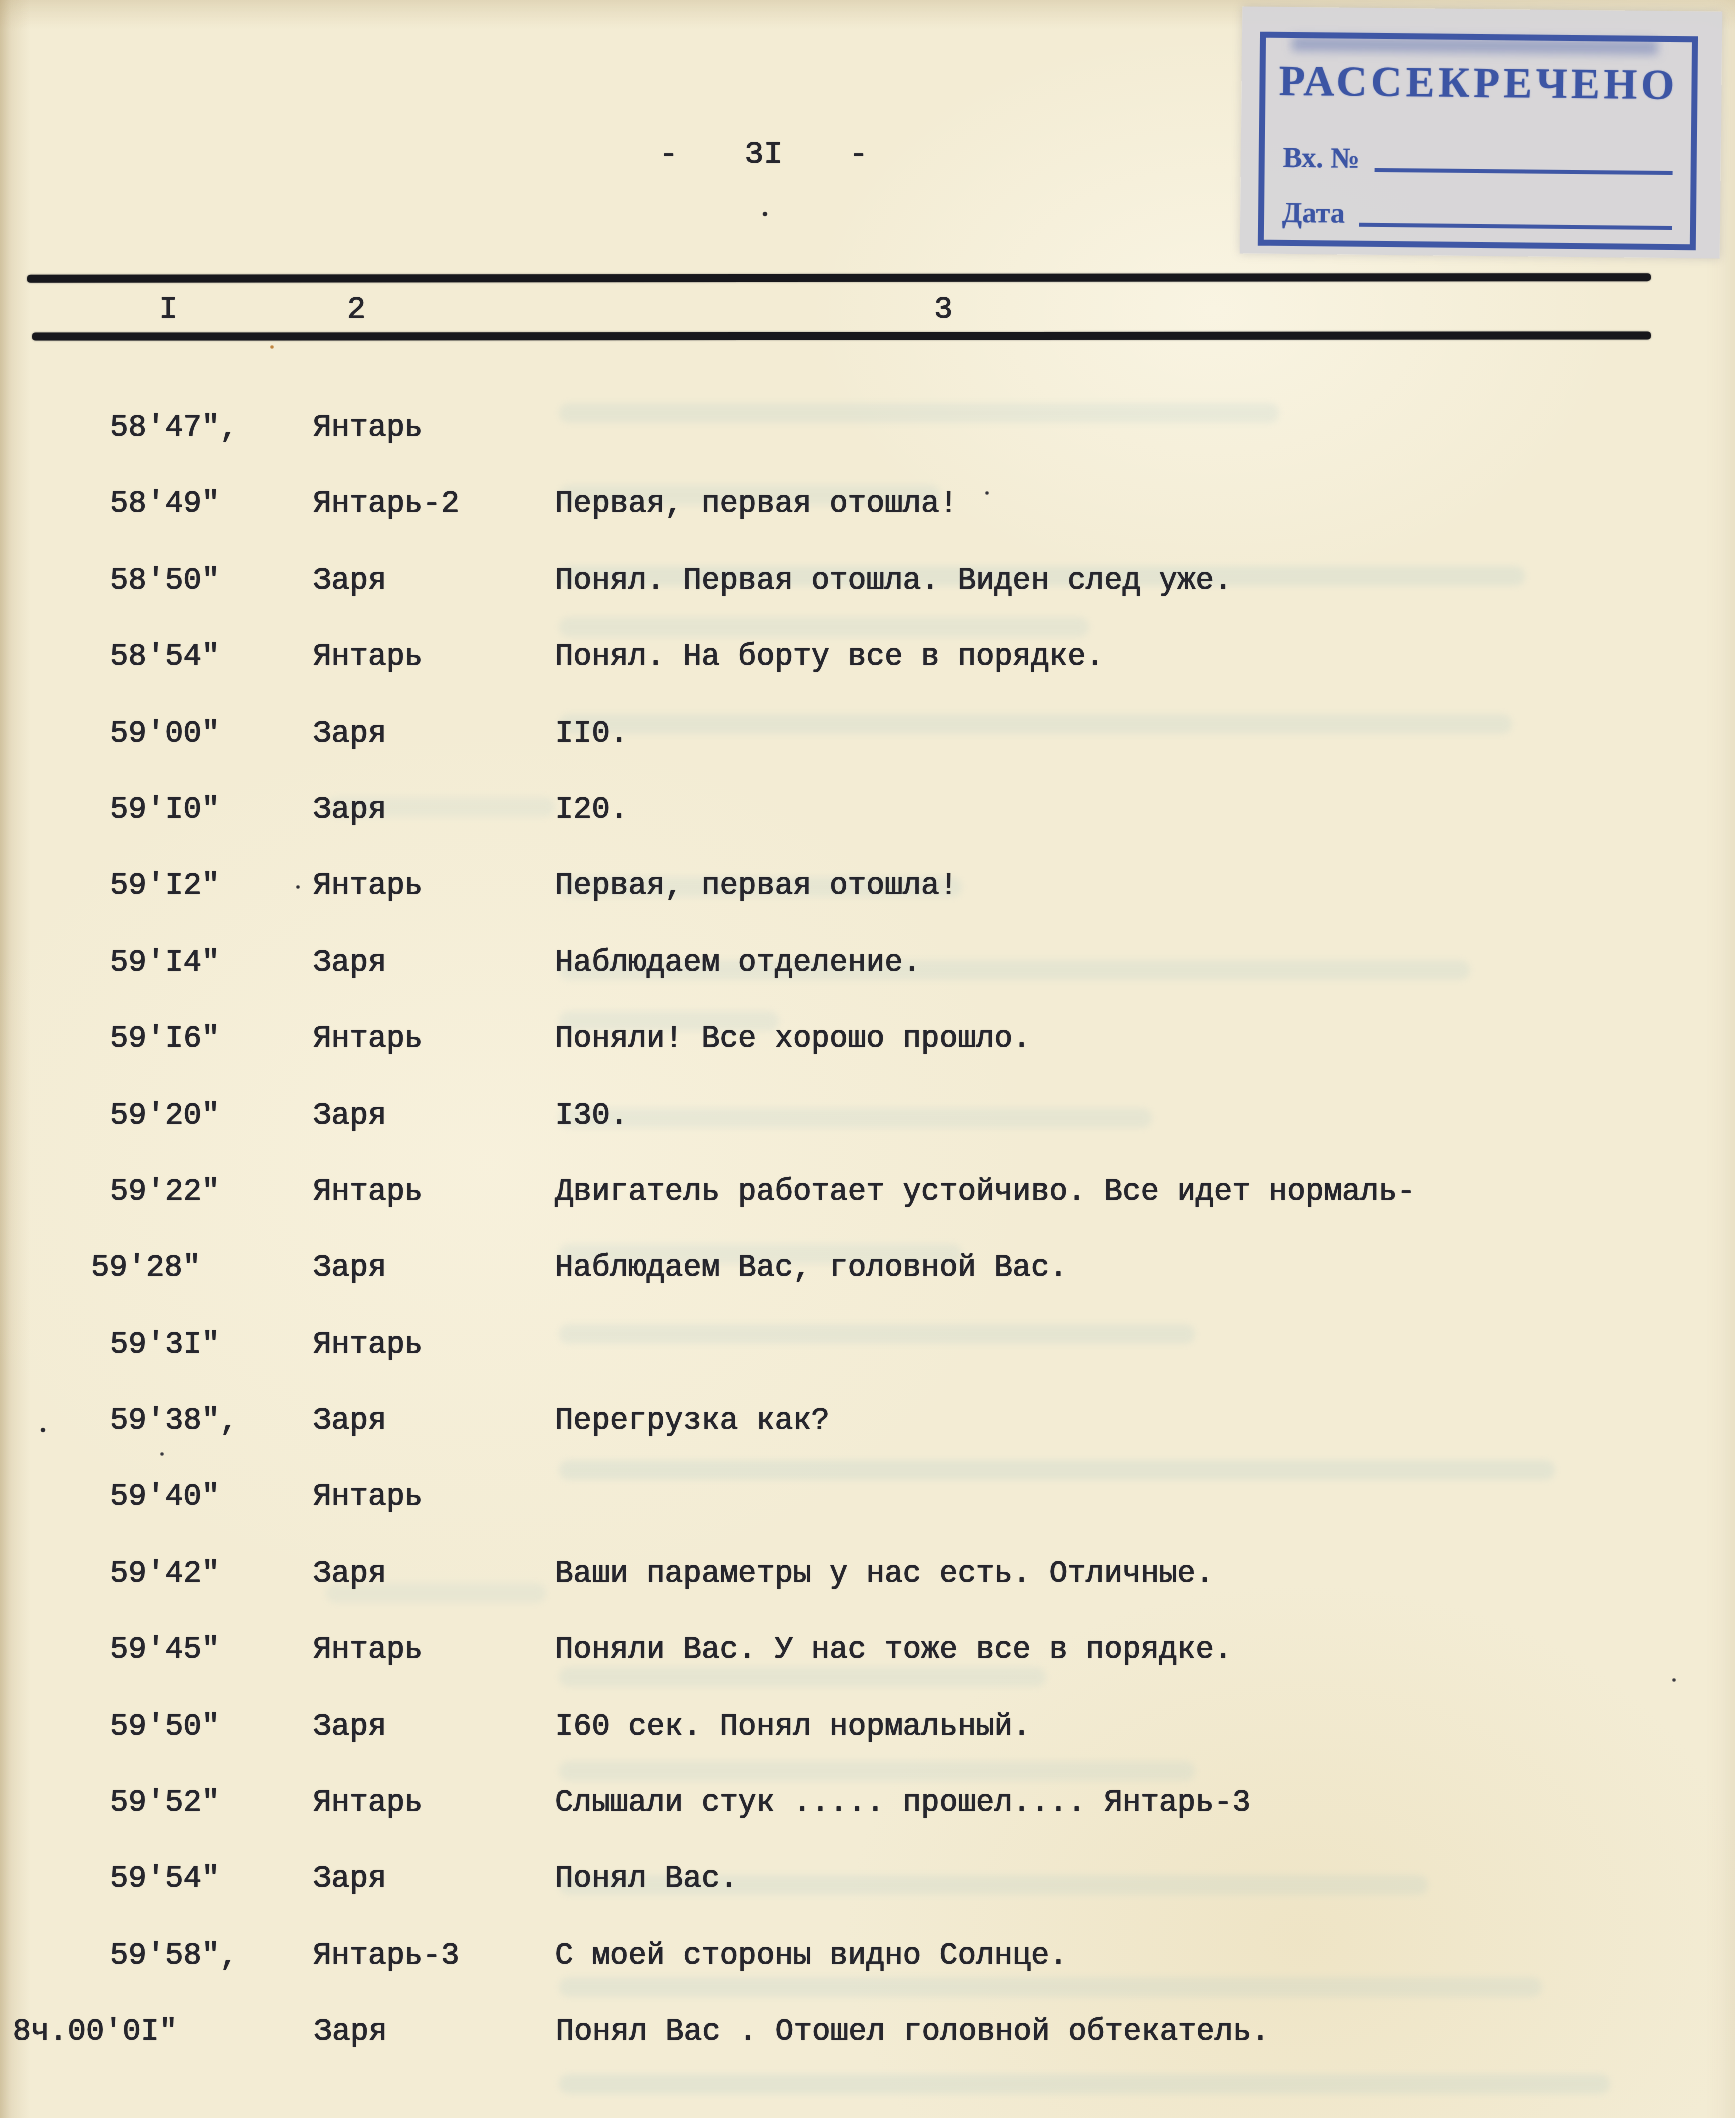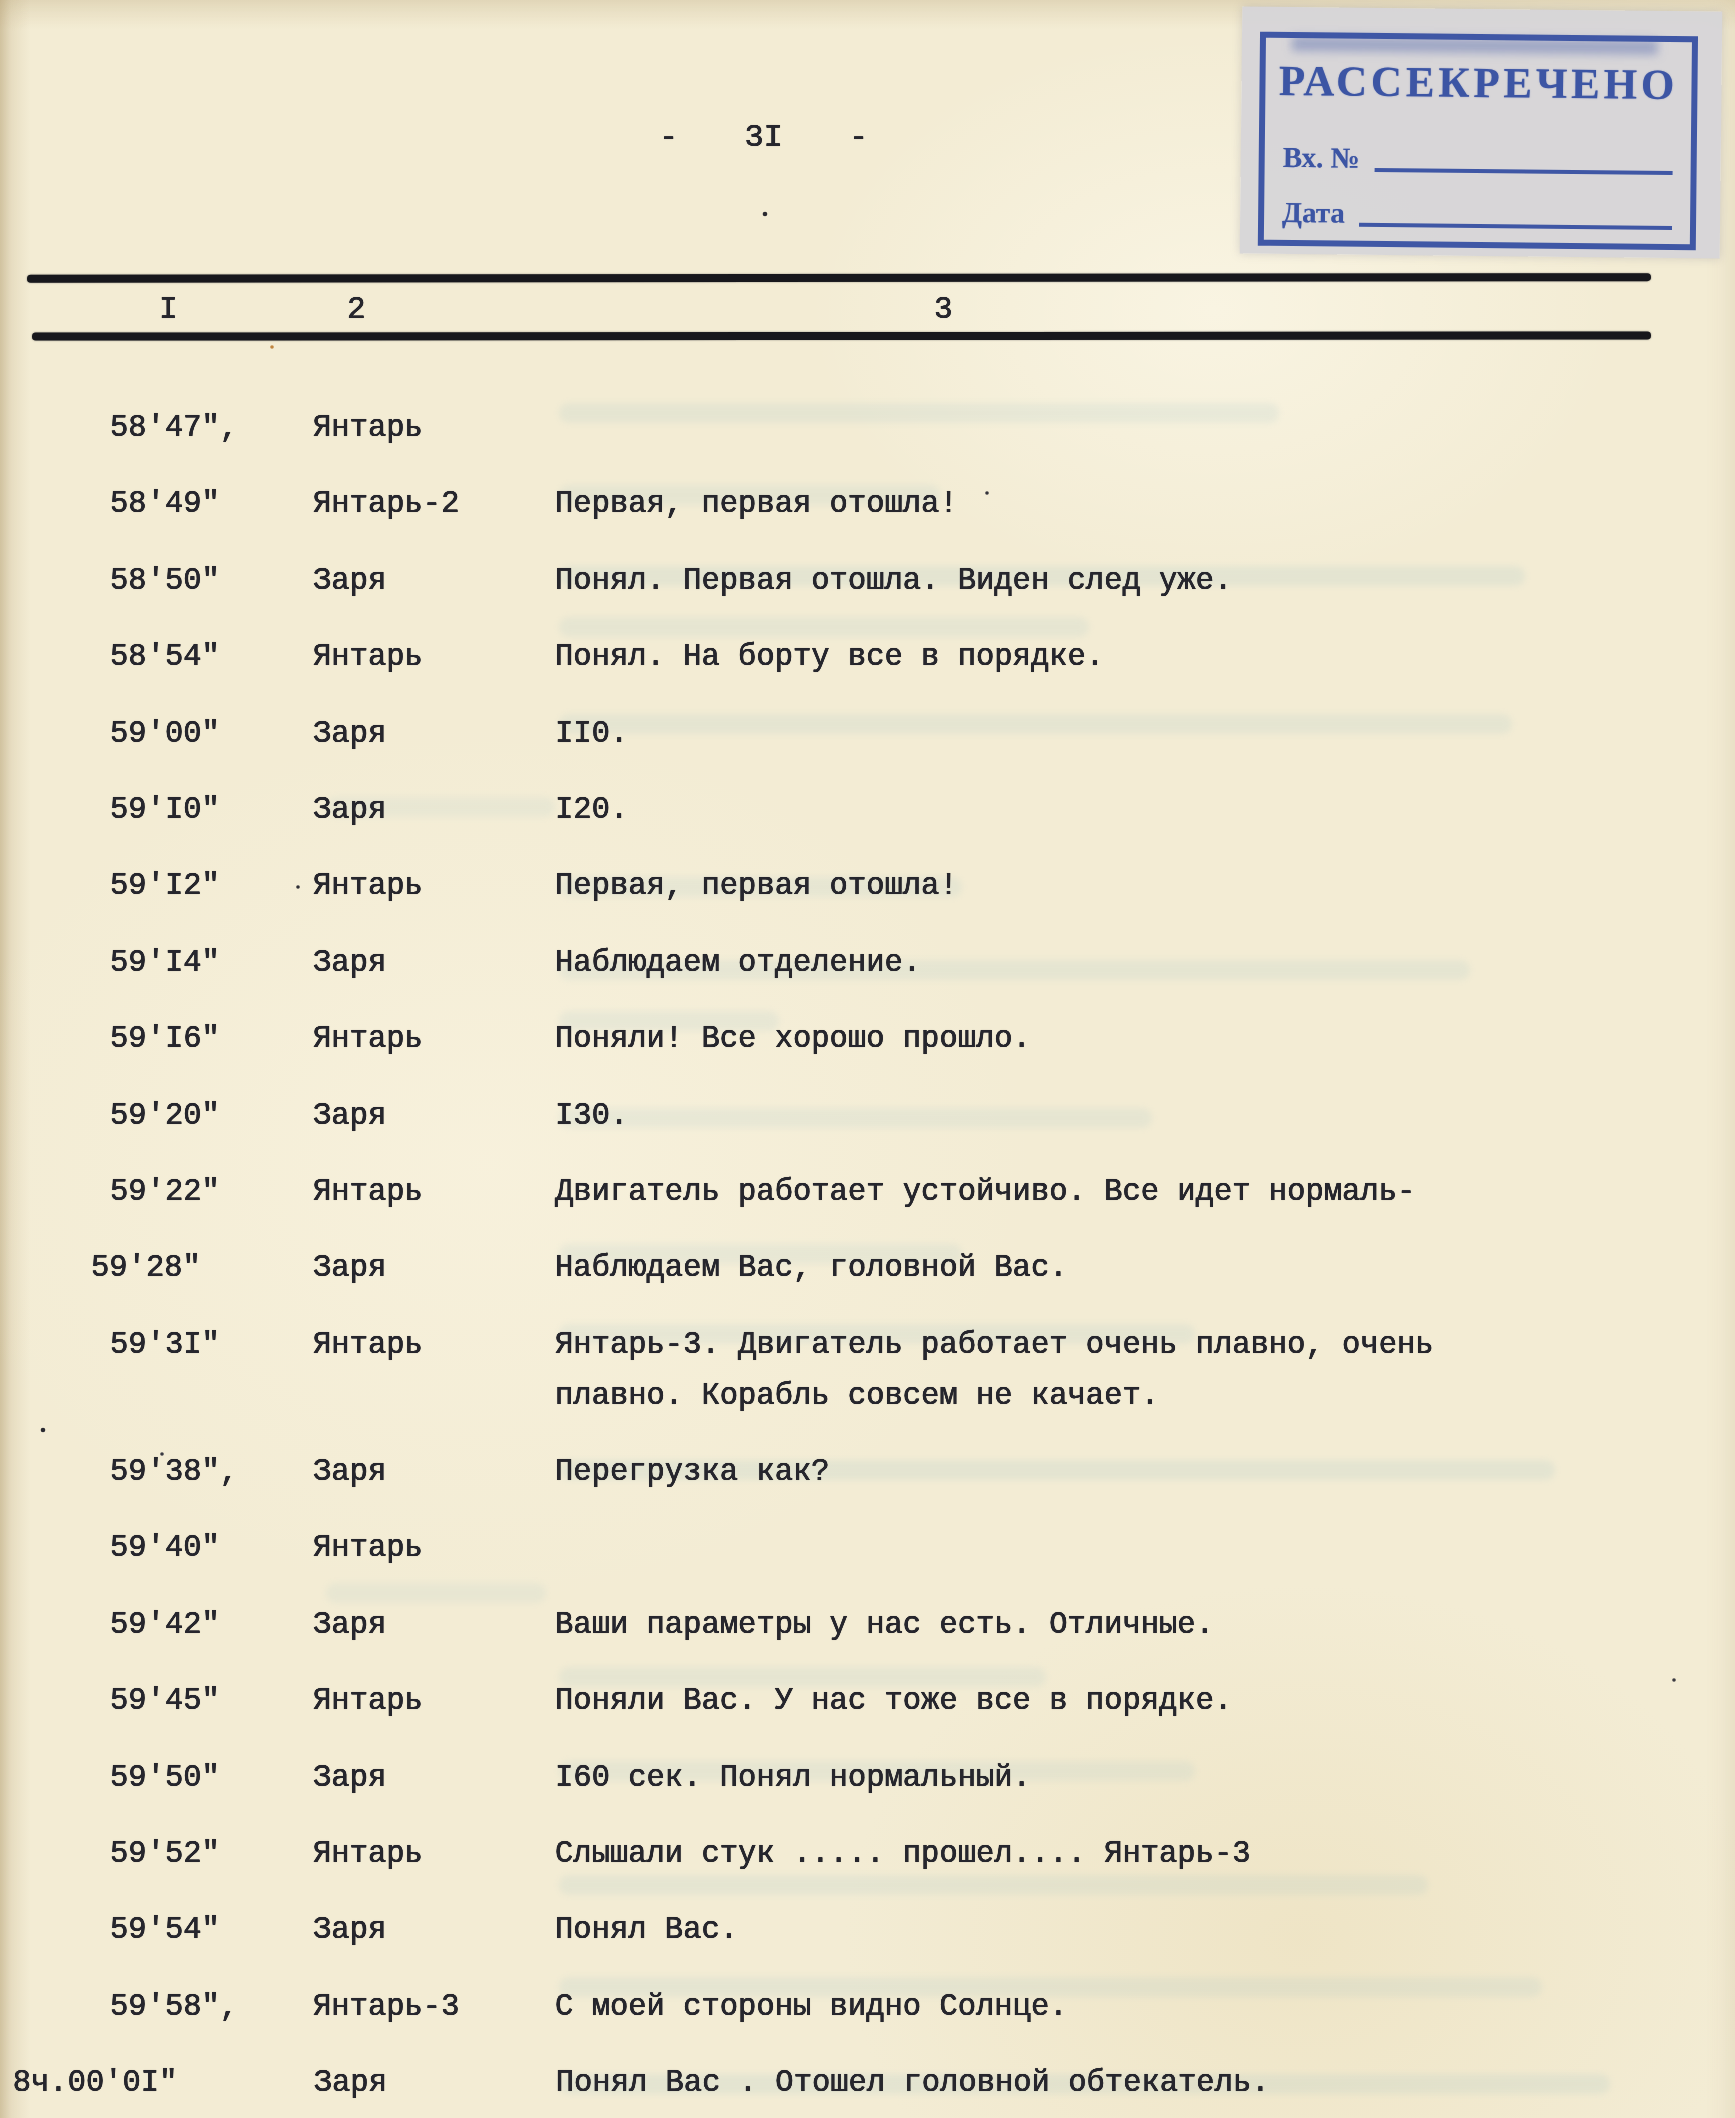--- a/index.html
+++ b/index.html
@@ -12,21 +12,21 @@
       radial-gradient(678px 466px at 70% 12%, rgba(255,252,240,.5), rgba(255,252,240,0) 60%),
       radial-gradient(847px 678px at 28% 45%, rgba(250,244,225,.6), rgba(250,244,225,0) 65%),
       radial-gradient(763px 593px at 75% 75%, rgba(233,219,180,.45), rgba(233,219,180,0) 60%),
       linear-gradient(90deg, rgba(164,138,88,.38) 0px, rgba(164,138,88,.14) 11px, rgba(164,138,88,0) 30.5px),
       linear-gradient(180deg, rgba(190,168,120,.2) 0, rgba(190,168,120,0) 30px),
       linear-gradient(0deg, rgba(170,145,95,.24) 0, rgba(170,145,95,0) 47px);
     box-shadow: inset -4.2px 0 25.4px rgba(150,125,80,.16);
   }
   .tw{ text-shadow: 0.3px 0 currentColor, -0.2px 0 currentColor, 0 0.2px currentColor, 0 0 1.3px rgba(38,38,45,.28); }
   
-  .page-number{position:absolute;left:659px;top:119px;font-size:32px;white-space:pre;word-spacing:47px;}
+  .page-number{position:absolute;left:659px;top:136px;font-size:32px;white-space:pre;word-spacing:47px;}
   
   .stamp{
     position:absolute;left:1241px;top:9.3px;width:480px;height:247px;
     background:rgba(214,212,216,.94);transform:rotate(.6deg);
     box-shadow:0 0 9.3px rgba(120,120,140,.28);
     font-family:"Liberation Serif","DejaVu Serif",serif;color:#3c55a4;
   }
   .stamp-border{position:absolute;left:18px;top:25.4px;right:24px;bottom:8.5px;border:6px solid #3f57a5;}
   .stamp-border::after{content:"";position:absolute;left:6%;top:-2.5px;width:86%;height:15.3px;
     background:rgba(63,87,165,.38);filter:blur(4.7px);}
@@ -188,24 +188,20 @@
       <div class="row tw ind-3">
         <span class="c-time">59'28"</span>
         <span class="c-callsign">Заря</span>
         <span class="c-text">
           <div class="line">Наблюдаем Вас, головной Вас.</div>
         </span>
       </div>
       <div class="row tw">
         <span class="c-time">59'3I"</span>
         <span class="c-callsign">Янтарь</span>
-        <span class="c-text">
-          <div class="line">Янтарь-3. Двигатель работает очень плавно, очень</div>
-          <div class="line">плавно. Корабль совсем не качает.</div>
-        </span>
       </div>
       <div class="row tw">
         <span class="c-time">59'38",</span>
         <span class="c-callsign">Заря</span>
         <span class="c-text">
           <div class="line">Перегрузка как?</div>
         </span>
       </div>
       <div class="row tw">
         <span class="c-time">59'40"</span>

